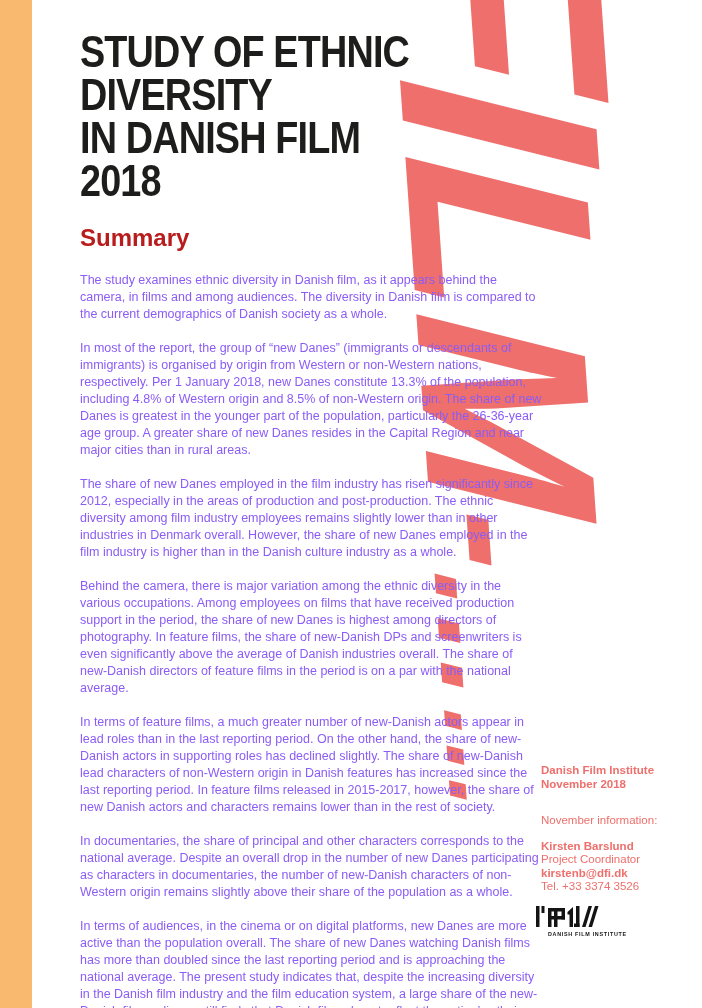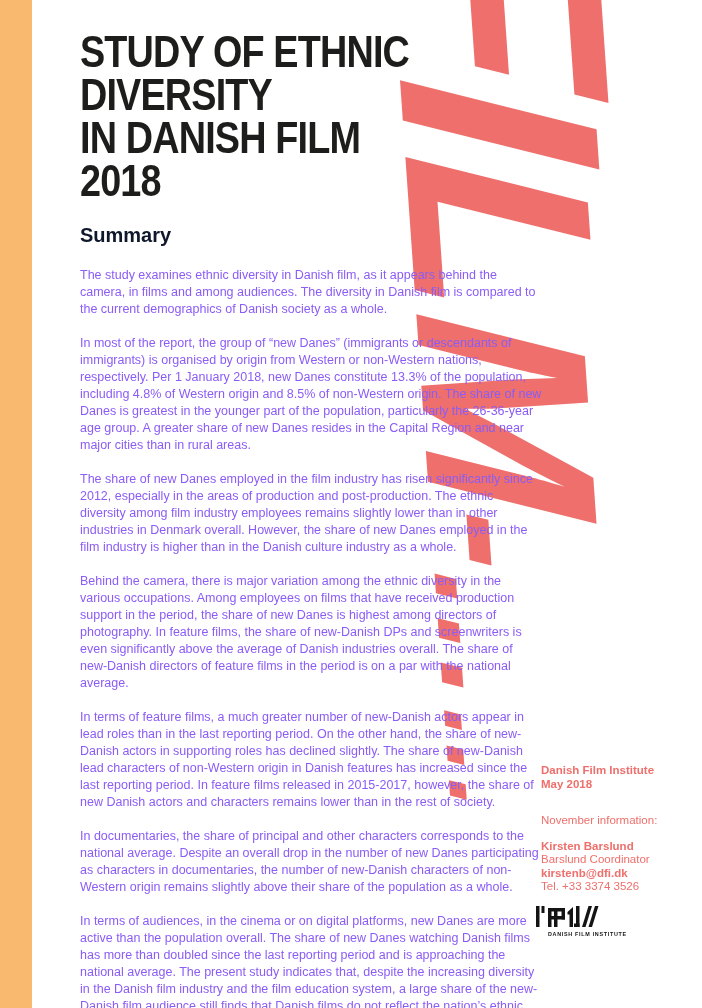--- a/index.html
+++ b/index.html
@@ -44,22 +44,22 @@
     font-size:45px;
     line-height:43px;
     color:#1d1d1b;
     letter-spacing:-1px;
     transform:scaleX(0.84);
     transform-origin:0 0;
     margin-bottom:16px;
   }
   .section-heading{
     font-weight:700;
-    font-size:20px;
-    color:#0f172a;
+    font-size:24px;
+    color:#b91c1c;
     margin:22px 0 20px 0;
   }
   .body-copy p{
     font-size:12.5px;
     line-height:17px;
     color:#8b5cf6;
     margin:0 0 17px 0;
   }
   .sidebar{
     position:absolute;left:541px;top:764px;width:152px;z-index:2;
@@ -101,26 +101,26 @@
       <p>The share of new Danes employed in the film industry has risen significantly since 2012, especially in the areas of production and post-production. The ethnic diversity among film industry employees remains slightly lower than in other industries in Denmark overall. However, the share of new Danes employed in the film industry is higher than in the Danish culture industry as a whole.</p>
       <p>Behind the camera, there is major variation among the ethnic diversity in the various occupations. Among employees on films that have received production support in the period, the share of new Danes is highest among directors of photography. In feature films, the share of new-Danish DPs and screenwriters is even significantly above the average of Danish industries overall. The share of new-Danish directors of feature films in the period is on a par with the national average.</p>
       <p>In terms of feature films, a much greater number of new-Danish actors appear in lead roles than in the last reporting period. On the other hand, the share of new-Danish actors in supporting roles has declined slightly. The share of new-Danish lead characters of non-Western origin in Danish features has increased since the last reporting period. In feature films released in 2015-2017, however, the share of new Danish actors and characters remains lower than in the rest of society.</p>
       <p>In documentaries, the share of principal and other characters corresponds to the national average. Despite an overall drop in the number of new Danes participating as characters in documentaries, the number of new-Danish characters of non-Western origin remains slightly above their share of the population as a whole.</p>
       <p>In terms of audiences, in the cinema or on digital platforms, new Danes are more active than the population overall. The share of new Danes watching Danish films has more than doubled since the last reporting period and is approaching the national average. The present study indicates that, despite the increasing diversity in the Danish film industry and the film education system, a large share of the new-Danish film audience still finds that Danish films do not reflect the nation’s ethnic demographics, and that new Danes continue to be stereotypically represented in Danish films.</p>
     </div>
   </div>
 
   <div class="sidebar">
     <div class="b">Danish Film Institute</div>
-    <div class="b">May 2018</div>
+    <div class="b">November 2018</div>
     <div class="gap1"></div>
     <div>November information:</div>
     <div class="gap2"></div>
     <div class="b">Kirsten Barslund</div>
-    <div>Barslund Coordinator</div>
+    <div>Project Coordinator</div>
     <div><a href="#">kirstenb@dfi.dk</a></div>
     <div>Tel. +33 3374 3526</div>
   </div>
 
   <div class="logo">
     <svg width="96" height="38" viewBox="0 0 96 38">
       <g fill="#141414">
 
         <rect x="0" y="3" width="3.5" height="21"></rect>
         <rect x="5.5" y="3" width="3" height="7"></rect>

